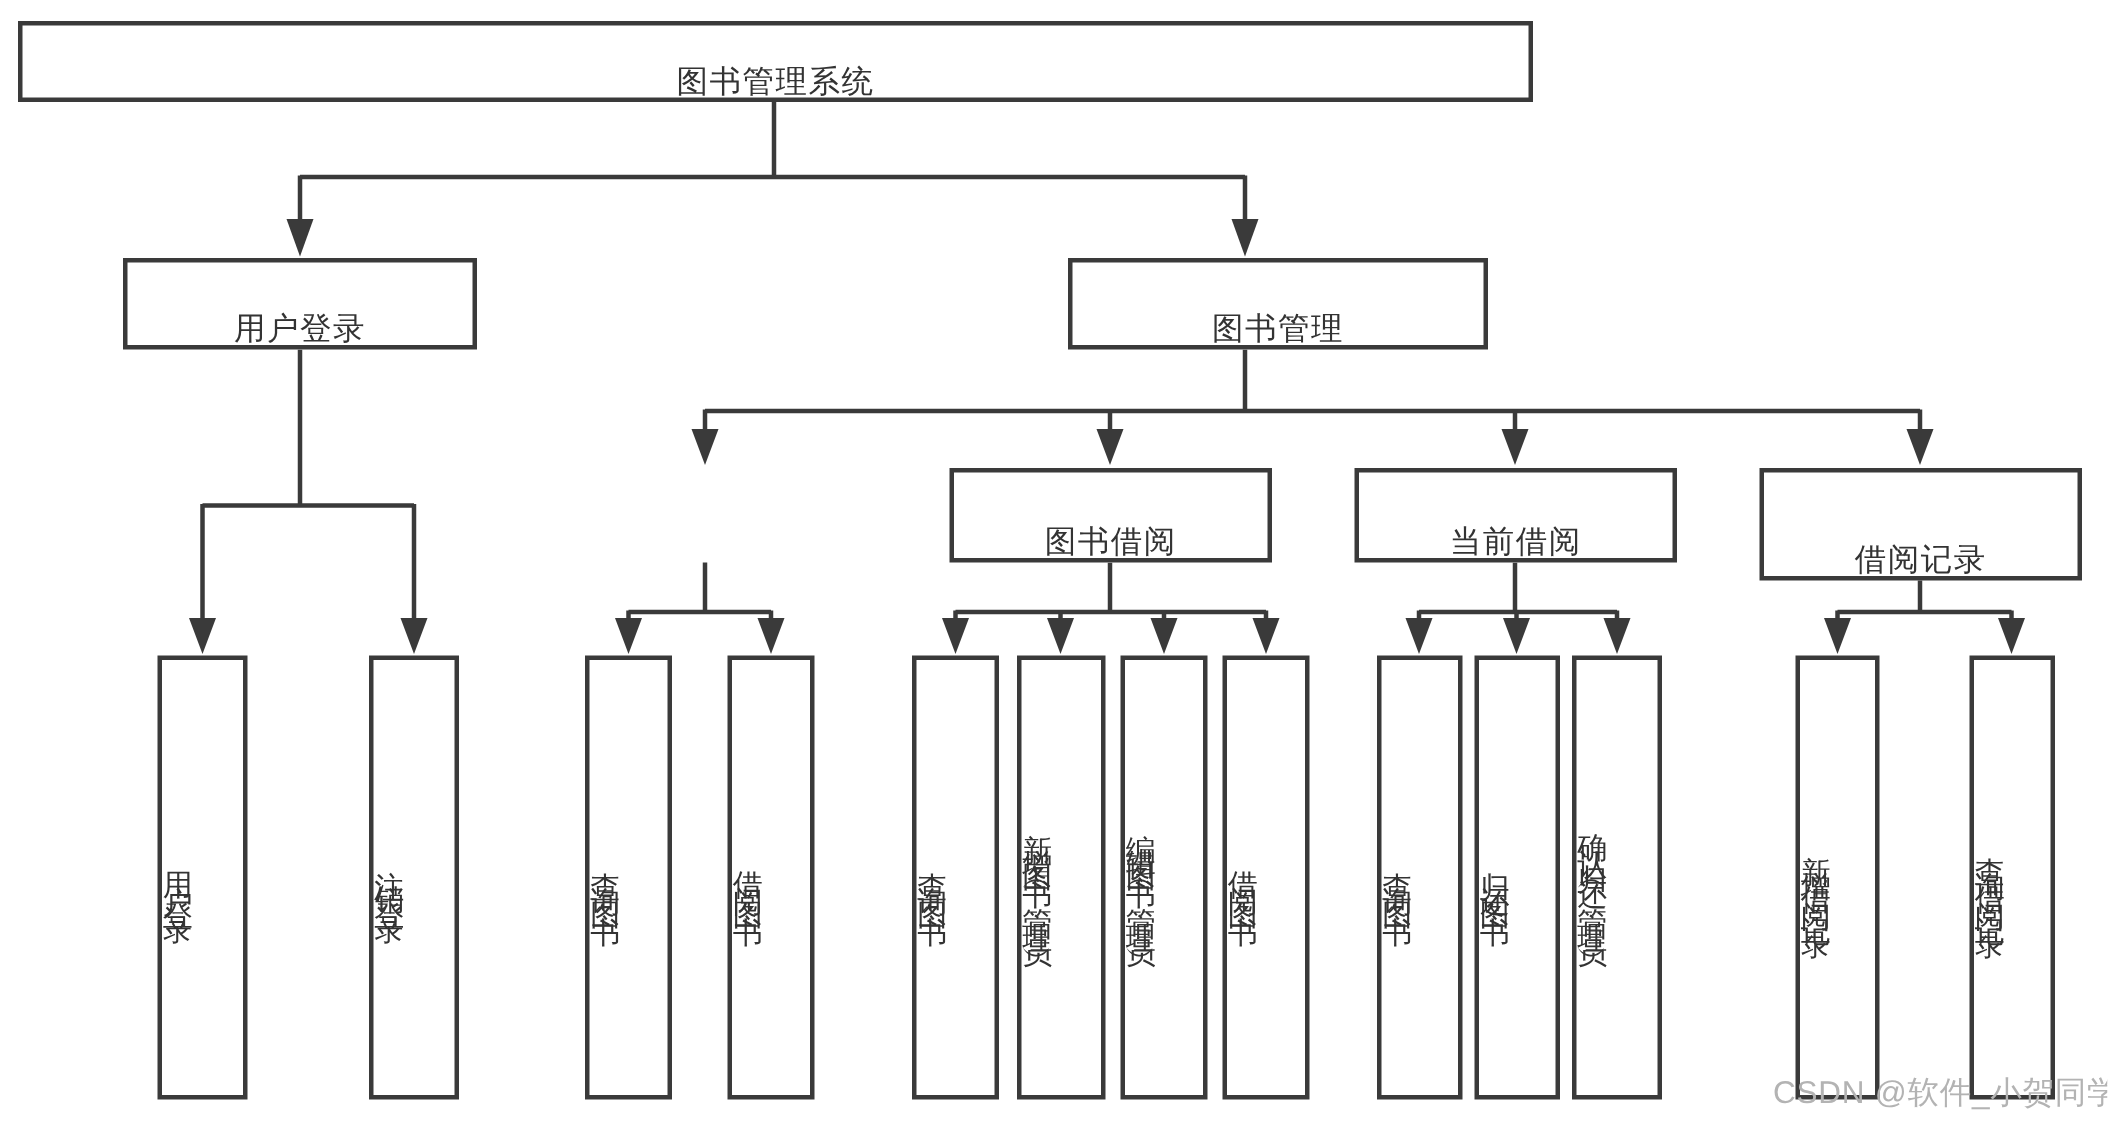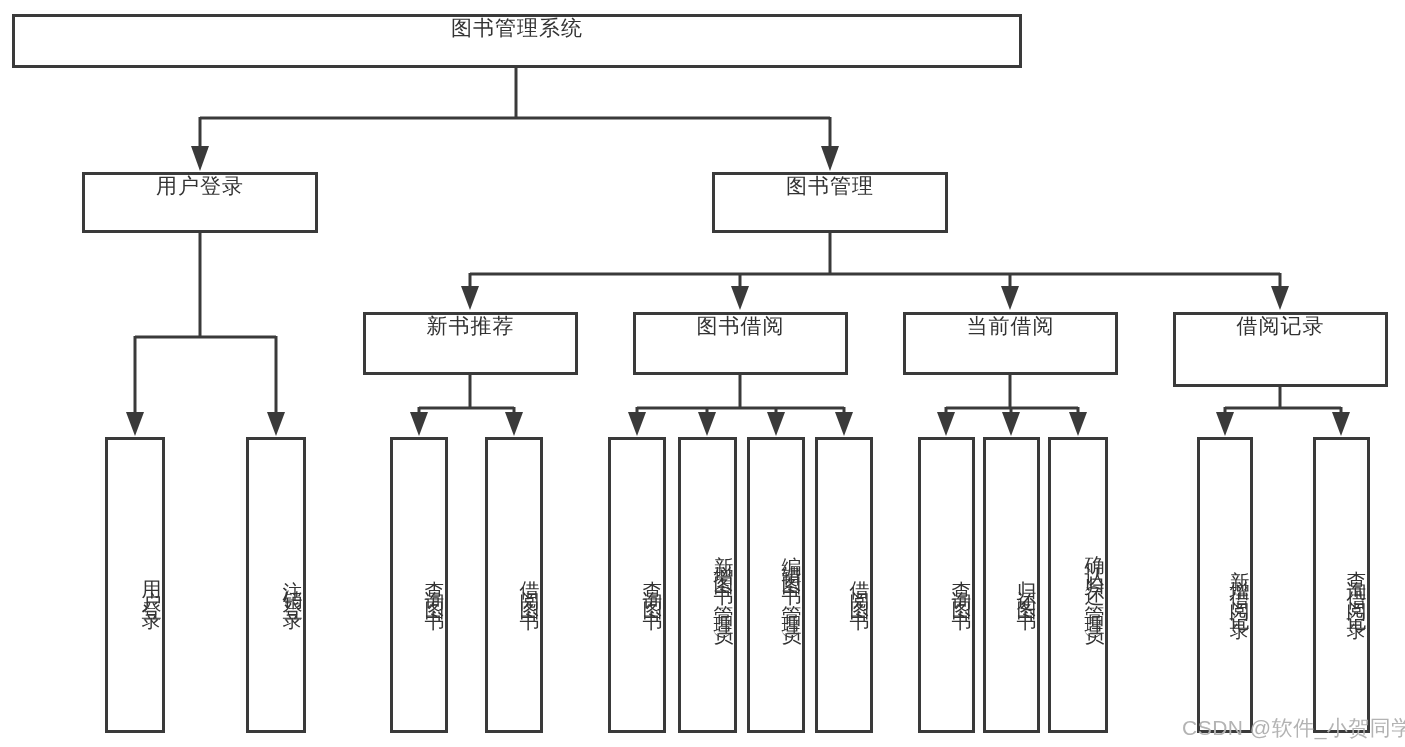--- a/index.html
+++ b/index.html
@@ -17,21 +17,21 @@
     left: 0; top: 0;
     width: 1405px; height: 747px;
     pointer-events: none;
   }
   .node {
     position: absolute;
     background: #ffffff;
     border: 3px solid #3a3a3a;
     box-sizing: border-box;
     display: flex;
-    align-items: flex-start;
+    align-items: flex-end;
     justify-content: center;
     line-height: 1;
   }
   .h-node {
     font-size: 21px;
     letter-spacing: 1px;
     white-space: nowrap;
   }
   .v-node {
     writing-mode: vertical-rl;
@@ -136,27 +136,24 @@
     </g>
   </svg>
 
   <div class="node h-node" style="left:12px; top:14px; width:1010px; height:54px;">
     <span>图书管理系统</span>
   </div>
 
   <div class="node h-node" style="left:82px; top:172px; width:236px; height:61px;">
     <span>用户登录</span>
   </div>
-  <div class="node h-node" style="left:712px; top:172px; width:236px; height:61px;">
+  <div class="node h-node" style="left:712px; top:172px; width:280px; height:61px;">
     <span>图书管理</span>
   </div>
 
-  <div class="node h-node" style="left:363px; top:312px; width:215px; height:63px;">
-    <span>新书推荐</span>
-  </div>
   <div class="node h-node" style="left:633px; top:312px; width:215px; height:63px;">
     <span>图书借阅</span>
   </div>
   <div class="node h-node" style="left:903px; top:312px; width:215px; height:63px;">
     <span>当前借阅</span>
   </div>
   <div class="node h-node" style="left:1173px; top:312px; width:215px; height:75px;">
     <span>借阅记录</span>
   </div>
 

